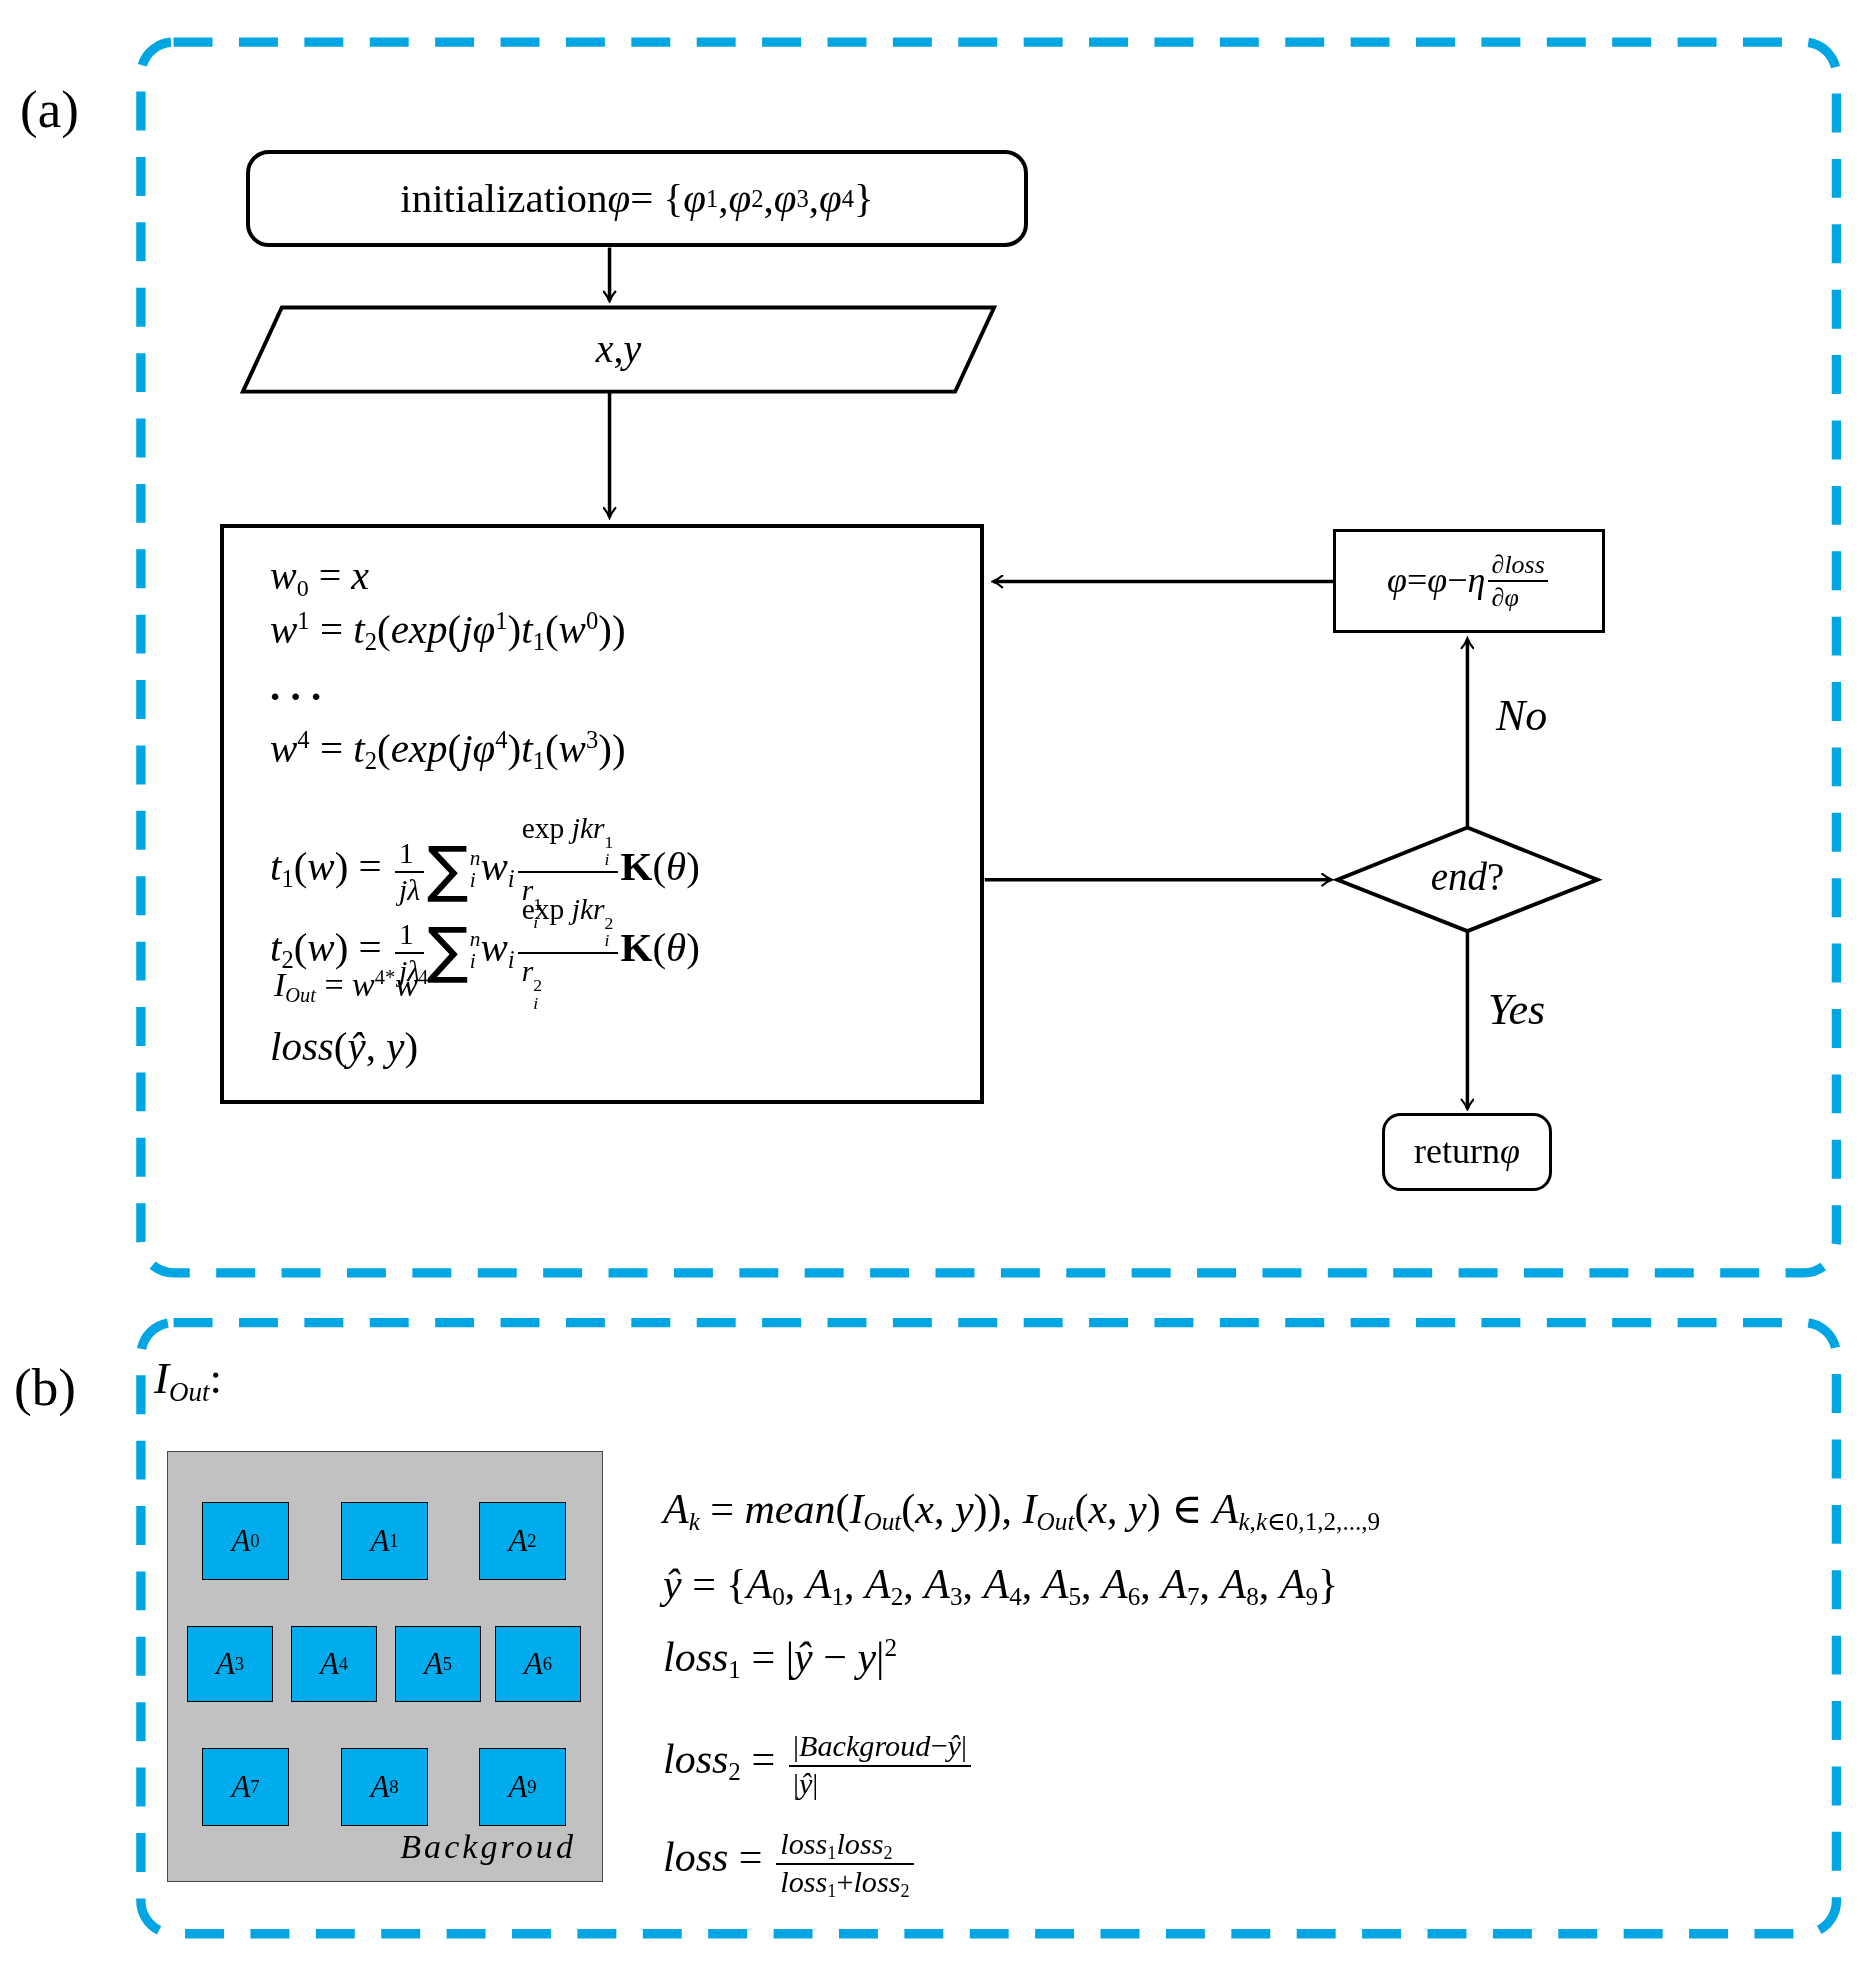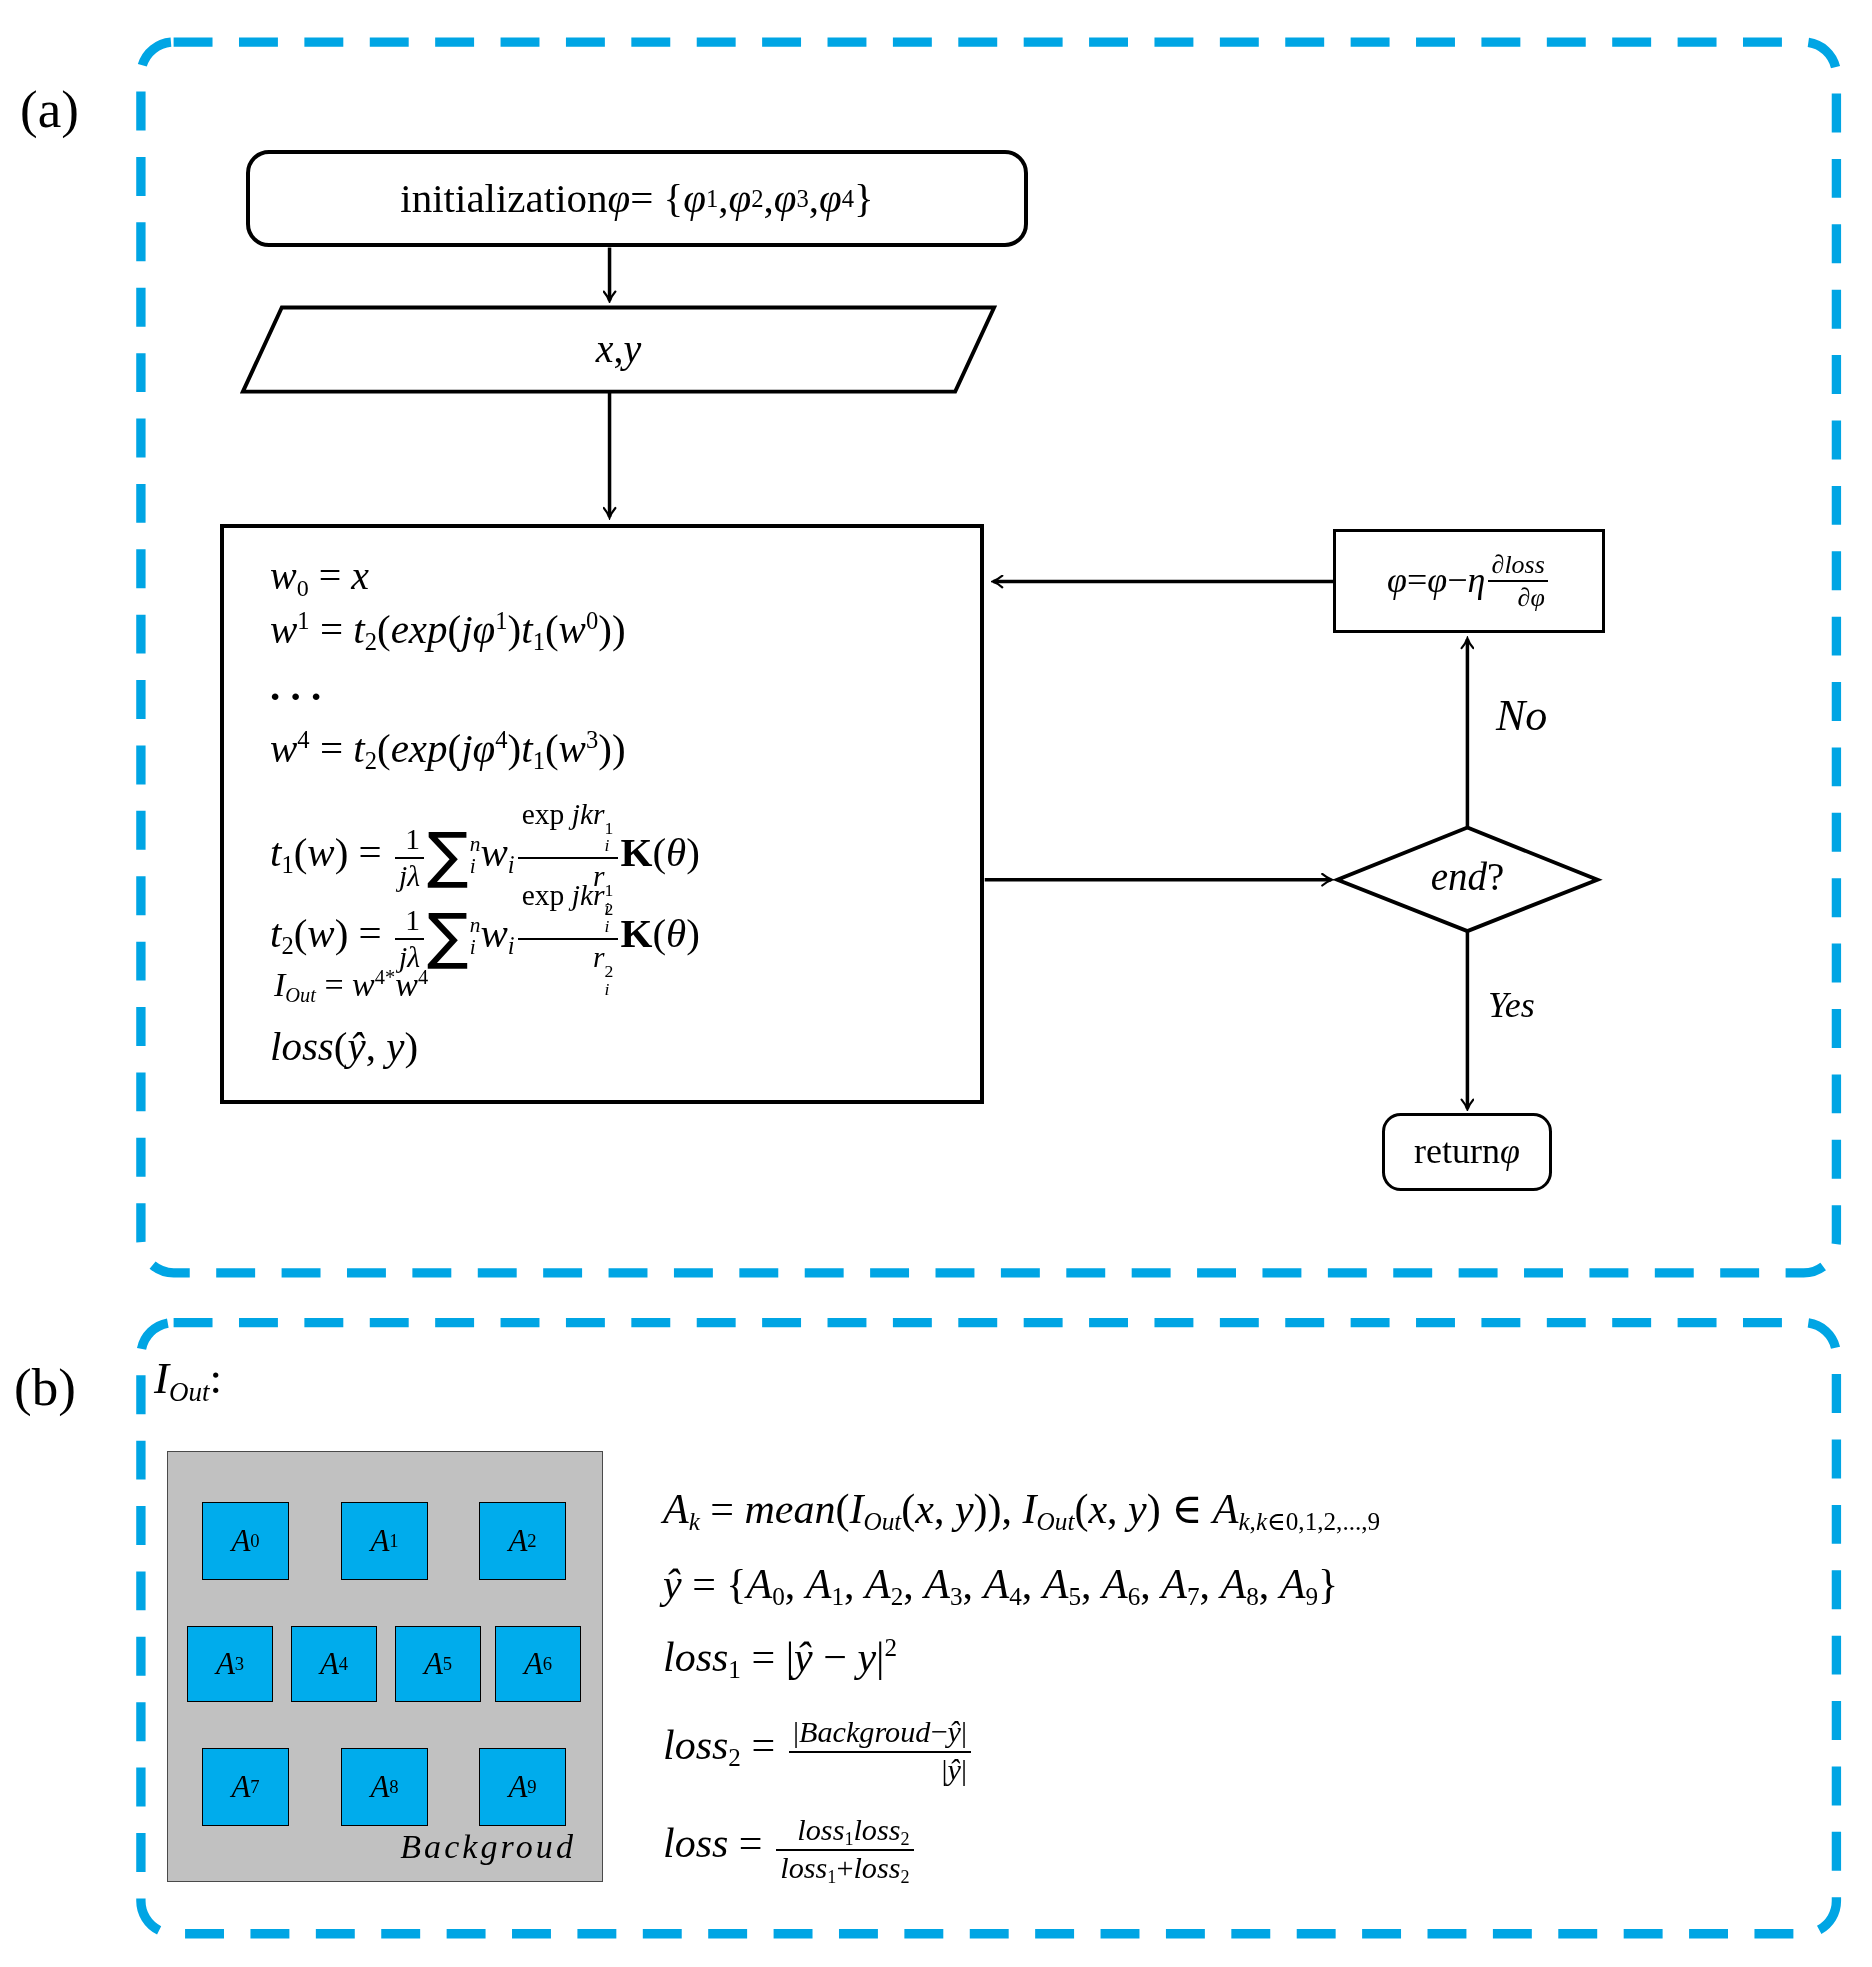--- a/index.html
+++ b/index.html
@@ -6,21 +6,21 @@
   .stage{position:relative;width:1873px;height:1968px;background:#fff;overflow:hidden;
          font-family:"Liberation Serif","DejaVu Serif",serif;color:#000;}
   .overlay{position:absolute;left:0;top:0;width:1873px;height:1968px;pointer-events:none;}
   .abs{position:absolute;}
   .m{font-style:normal;line-height:1.15;white-space:nowrap;}
   .mi{font-style:italic;}
   .mr{font-style:normal;}
   .mb{font-style:normal;font-weight:bold;}
   .msup{font-size:0.60em;vertical-align:0.58em;line-height:0;}
   .msub{font-size:0.60em;vertical-align:-0.28em;line-height:0;}
-  .mfrac{display:inline-block;text-align:right;vertical-align:-0.70em;font-size:0.72em;margin:0 0.10em;}
+  .mfrac{display:inline-block;text-align:left;vertical-align:-0.70em;font-size:0.72em;margin:14px 0.10em;}
   .mfrac .fn{display:block;padding:0 0.14em 0.07em;border-bottom:2.3px solid #000;line-height:1.05;}
   .mfrac .fd{display:block;padding:0.07em 0.14em 0;line-height:1.05;}
   .msum{display:inline-flex;align-items:center;vertical-align:-0.25em;}
   .msig{font-size:1.5em;line-height:0.85;font-style:normal;font-family:"DejaVu Sans",sans-serif;}
   .mlim{display:inline-flex;flex-direction:column;font-size:0.52em;line-height:1.05;margin-left:0.06em;}
   .mst{display:inline-flex;flex-direction:column;align-items:flex-start;font-size:0.60em;line-height:1;vertical-align:-0.55em;}
   .mst span{display:block;}
   .box{position:absolute;border:4.7px solid #000;display:flex;align-items:center;justify-content:center;background:#fff;box-sizing:border-box;}
   .rounded{border-radius:23px;}
   .sq{position:absolute;display:flex;align-items:center;justify-content:center;border:1.6px solid #000;box-sizing:border-box;font-size:31px;}
@@ -141,21 +141,21 @@
         <span class="fd"><span class="mi">∂φ</span></span>
       </span>
     </div>
 
   <div class="abs m" style="left:1370px;top:855px;width:195px;height:50px;display:flex;align-items:flex-start;justify-content:center;font-size:39px;">
       <span class="mi">end</span>
       <span class="mr">?</span>
     </div>
 
   <div class="abs m mi" style="left:1496px;top:691px;font-size:44px;">No</div>
-  <div class="abs m mi" style="left:1488px;top:985px;font-size:36px;">Yes</div>
+  <div class="abs m mi" style="left:1488px;top:985px;font-size:44px;">Yes</div>
 
   <div class="box rounded m" style="left:1382px;top:1113px;width:170px;height:78px;border-width:3.9px;border-radius:18.7px;font-size:36px;">
       <span class="mr">return </span>
       <span class="mi">φ</span>
     </div>
 
   <div class="abs m" style="left:154px;top:1353px;font-size:45px;"><span class="mi">I</span><span class="msub"><span class="mi">Out</span></span><span class="mr">:</span></div>
 
   <div class="gray" style="left: 167px; top: 1451px; width: 436px; height: 431px; background: rgb(193, 193, 193);"></div>
   <div id="squares">

